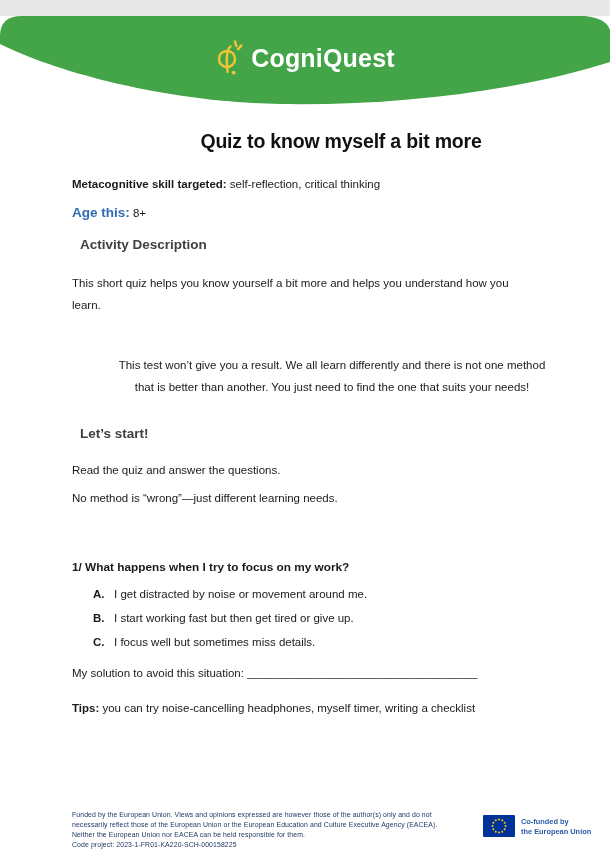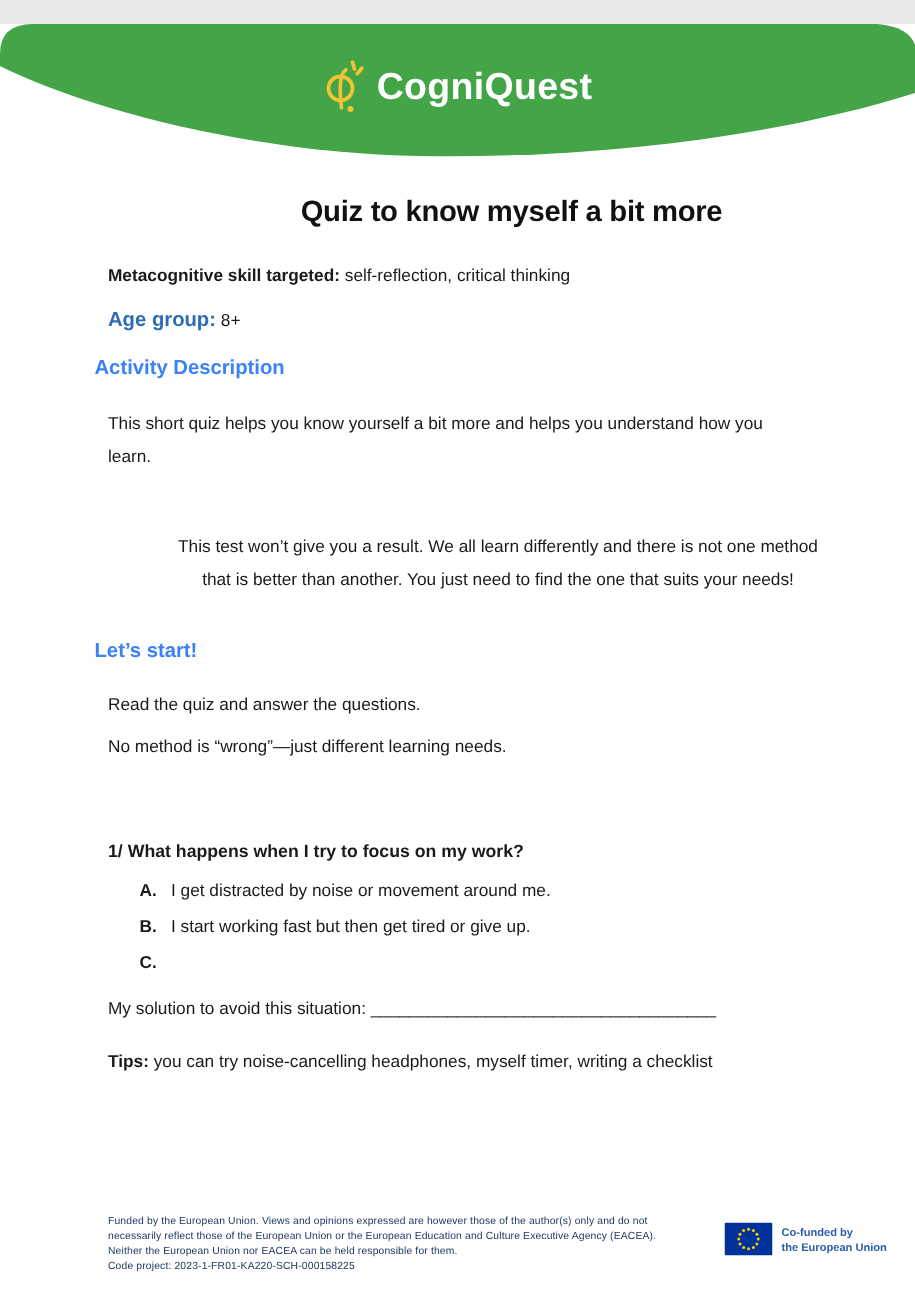--- a/index.html
+++ b/index.html
@@ -20,21 +20,21 @@
   .logo-text {
     color: #ffffff; font-size: 25px; font-weight: 700; letter-spacing: 0.2px;
   }
   .doc-title {
     position: absolute; top: 114px; left: 0; width: 610px;
     text-align: center; font-size: 19.5px; font-weight: 700; color: #111111;
     margin: 0; letter-spacing: -0.2px; padding-left: 36px;
   }
   .tline { position: absolute; left: 72px; width: 520px; margin: 0; font-size: 11.5px; line-height: 22px; }
   .b { font-weight: 700; }
-  .blue-head { position: absolute; left: 63px; margin: 0; color: #3b82f6; font-weight: 700; font-size: 13.5px; text-align: right; }
+  .blue-head { position: absolute; left: 80px; margin: 0; color: #404040; font-weight: 700; font-size: 13.5px; text-align: right; }
   .blue-inline { color: #2e6db4; font-weight: 700; font-size: 13.5px; }
   .pre { white-space: pre-line; }
   .meta-line     { top: 157px; }
   .age-line      { top: 186px; }
   .activity-head { top: 221px; }
   .para1         { top: 256px; }
   .para2         { top: 308px; }
   .para3         { top: 338px; text-align: center; }
   .start-head    { top: 410px; }
   .read-line     { top: 443px; }
@@ -77,21 +77,21 @@
       </g>
       <circle cx="21" cy="39.5" r="2.2" fill="#f0c433"></circle>
     </svg>
     <span class="logo-text">CogniQuest</span>
   </div>
 
   <h1 class="doc-title">Quiz to know myself a bit more</h1>
 
   <p class="tline meta-line"><span class="b">Metacognitive skill targeted:</span><span> self-reflection, critical thinking</span></p>
 
-  <p class="tline age-line"><span class="blue-inline">Age group:</span><span> 8+</span></p>
+  <p class="tline age-line"><span class="blue-inline">Age this:</span><span> 8+</span></p>
 
   <h2 class="blue-head activity-head">Activity Description</h2>
 
   <p class="tline pre para1">This short quiz helps you know yourself a bit more and helps you understand how you
 learn.</p>
 
 
   <p class="tline pre para3">This test won’t give you a result. We all learn differently and there is not one method
 that is better than another. You just need to find the one that suits your needs!</p>
 
@@ -106,20 +106,21 @@
     <div class="option">
       <span class="letter">A.</span>
       <span>I get distracted by noise or movement around me.</span>
     </div>
     <div class="option">
       <span class="letter">B.</span>
       <span>I start working fast but then get tired or give up.</span>
     </div>
     <div class="option">
       <span class="letter">C.</span>
+      <span>I focus well but sometimes miss details.</span>
     </div>
   </div>
 
   <p class="tline solution-line"><span>My solution to avoid this situation: </span><span>____________________________________</span></p>
 
   <p class="tline tips-line"><span class="b">Tips:</span><span> you can try noise-cancelling headphones, myself timer, writing a checklist</span></p>
 
   <div class="footer-disclaimer pre">Funded by the European Union. Views and opinions expressed are however those of the author(s) only and do not
 necessarily reflect those of the European Union or the European Education and Culture Executive Agency (EACEA).
 Neither the European Union nor EACEA can be held responsible for them.

